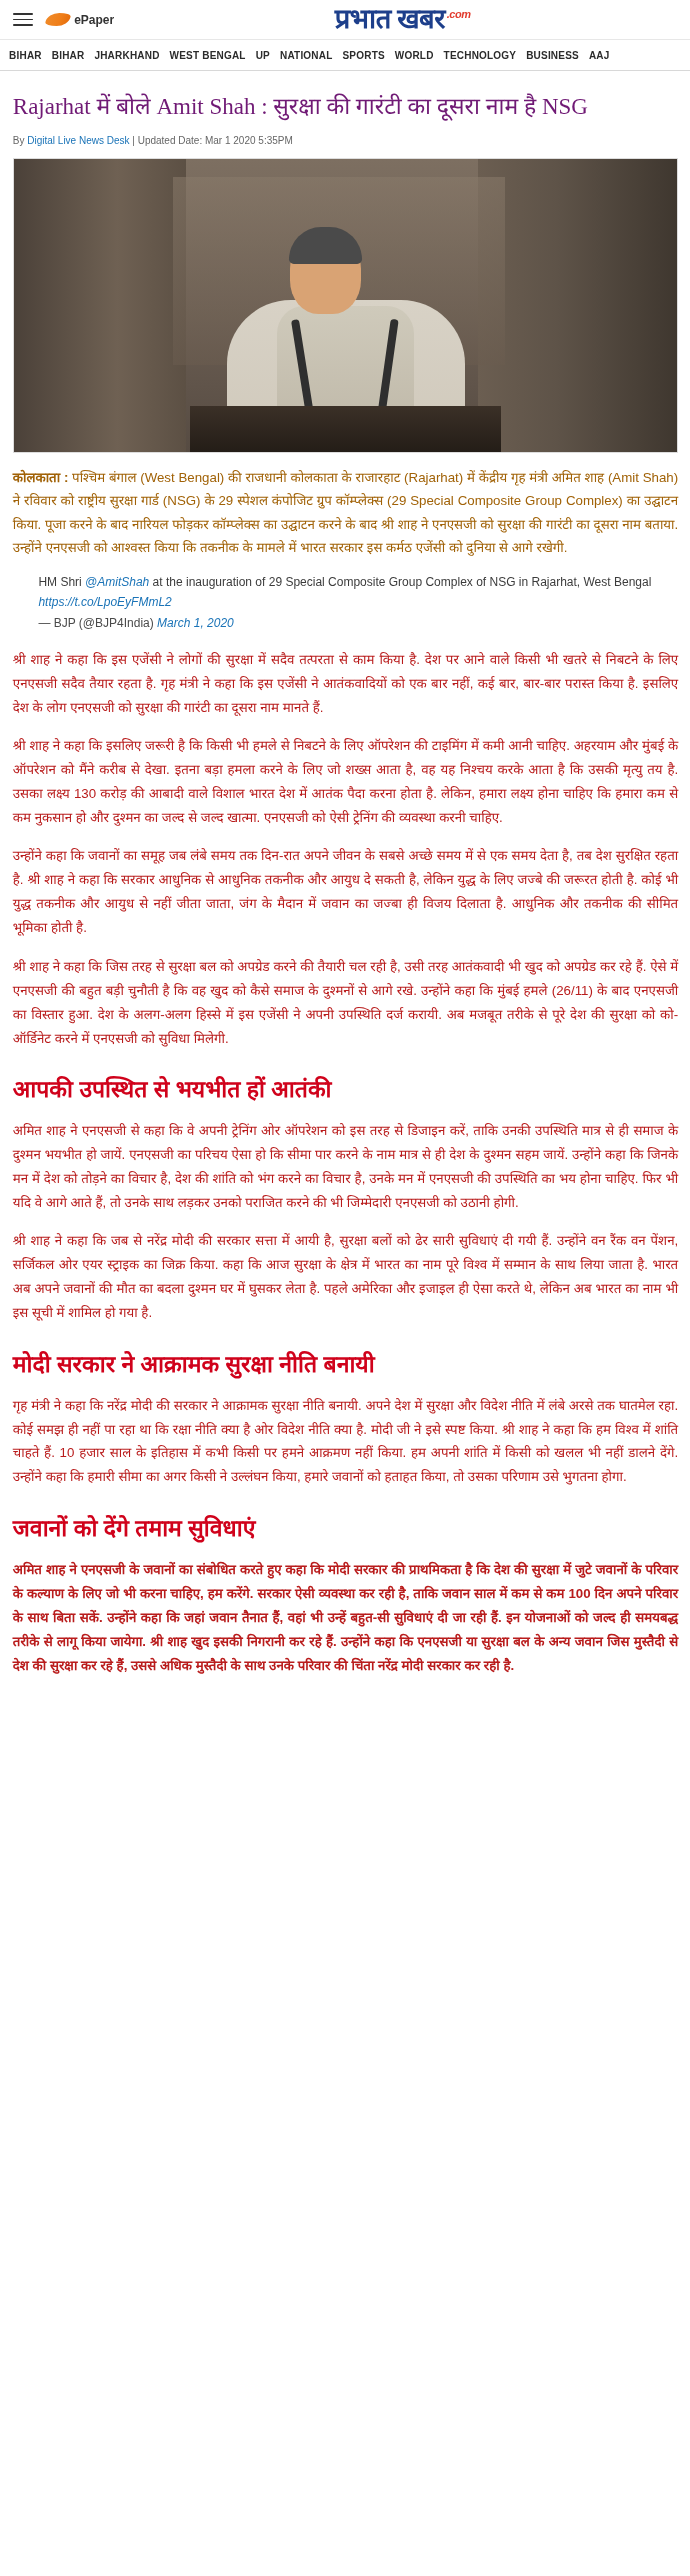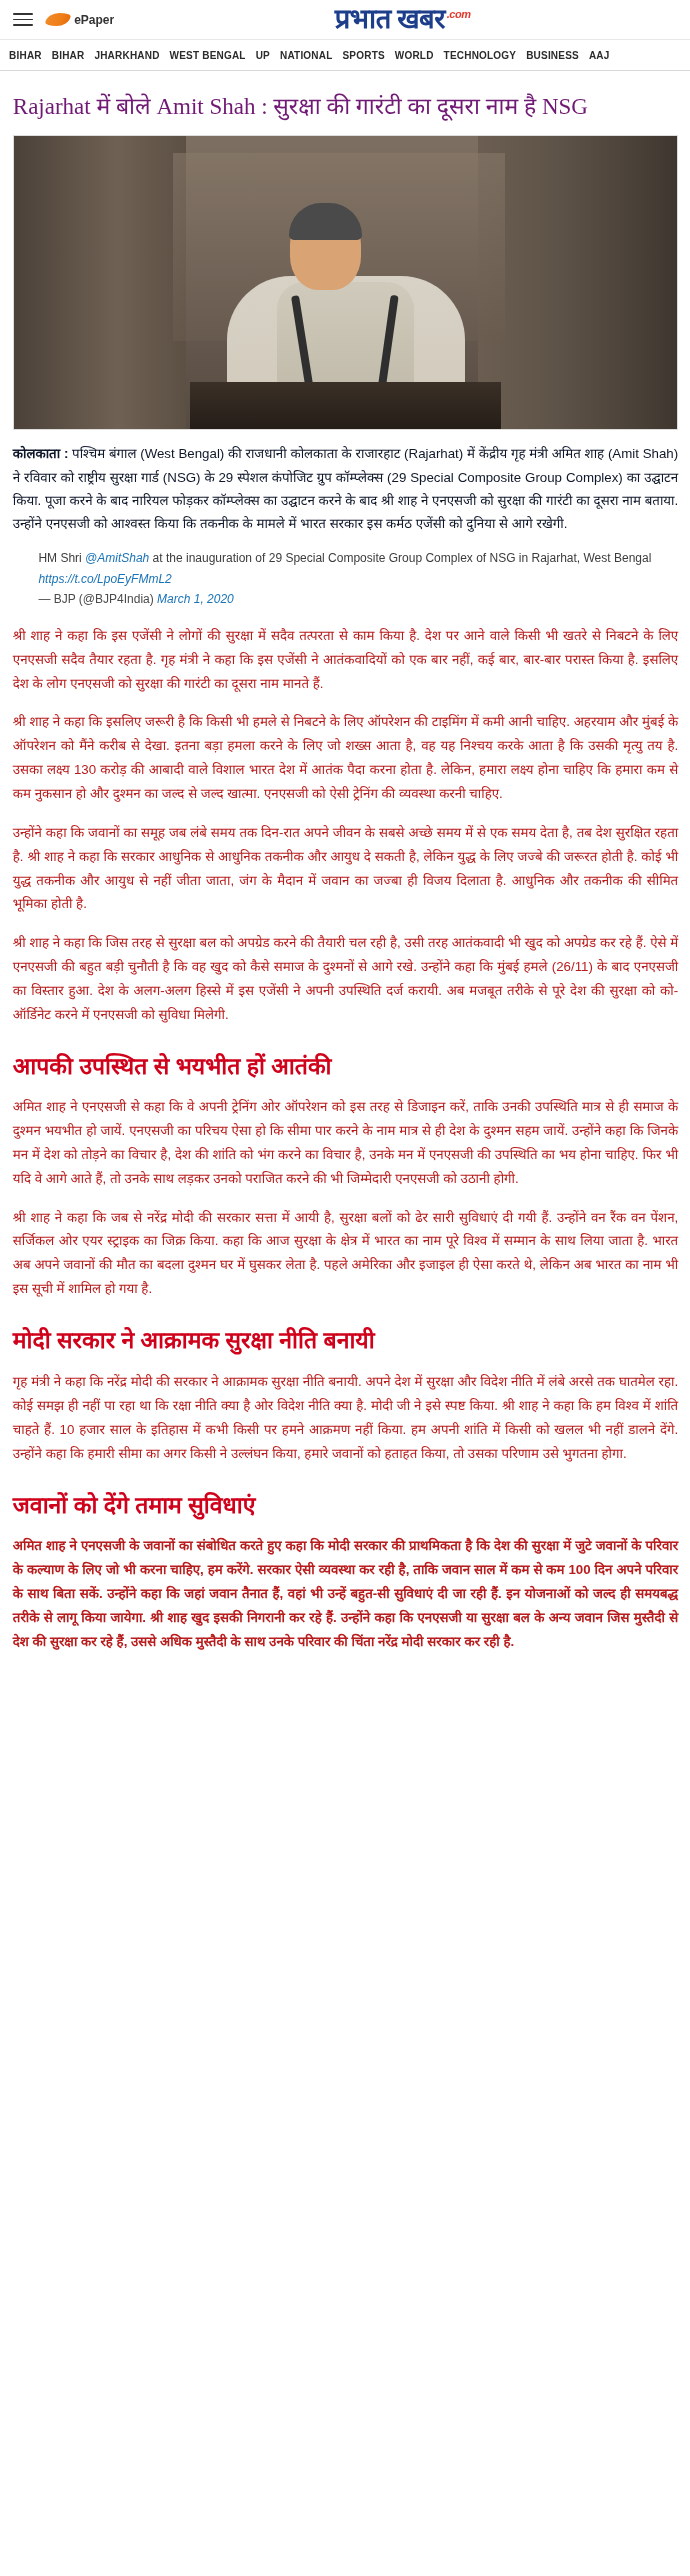--- a/index.html
+++ b/index.html
@@ -148,21 +148,21 @@
   .hero .mic2 { left:54%; transform: rotate(8deg); }
   .hero .podium {
     position:absolute; left:50%; bottom:0; width:311px; height:16%;
     margin-left:-156px;
     background: linear-gradient(180deg,#3b3027,#241d17);
   }
 
   .kolkata-line {
     font-size: 13.3px;
     line-height: 1.75;
-    color: #0f172a;
+    color: #a16207;
     margin: 12.8px 0 0 0;
     text-align: justify;
   }
   .kolkata-line b { font-weight: bold; }
 
   
   .tweet {
     margin: 12.8px 0 0 25.6px;
     font-size: 12px;
     line-height: 1.7;
@@ -210,20 +210,26 @@
   </div>
 
   <div class="navbar">
     <a href="#">BIHAR</a><a href="#">BIHAR</a><a href="#">JHARKHAND</a><a href="#">WEST BENGAL</a><a href="#">UP</a><a href="#">NATIONAL</a><a href="#">SPORTS</a><a href="#">WORLD</a><a href="#">TECHNOLOGY</a><a href="#">BUSINESS</a><a href="#">AAJ</a>
   </div>
 
   <div class="article">
 
     <h1 class="headline">Rajarhat में बोले Amit Shah : सुरक्षा की गारंटी का दूसरा नाम है NSG</h1>
 
+    <div class="byline">
+      <span>By</span>
+      <span class="author">Digital Live News Desk</span>
+      <span>| Updated Date:</span>
+      <span>Mar 1 2020 5:35PM</span>
+    </div>
 
     <div class="hero">
       <div class="wall"></div>
       <div class="curtain-l"></div>
       <div class="curtain-r"></div>
       <div class="backpanel"></div>
       <div class="person-body"></div>
       <div class="vest"></div>
       <div class="person-head"></div>
       <div class="person-hair"></div>

